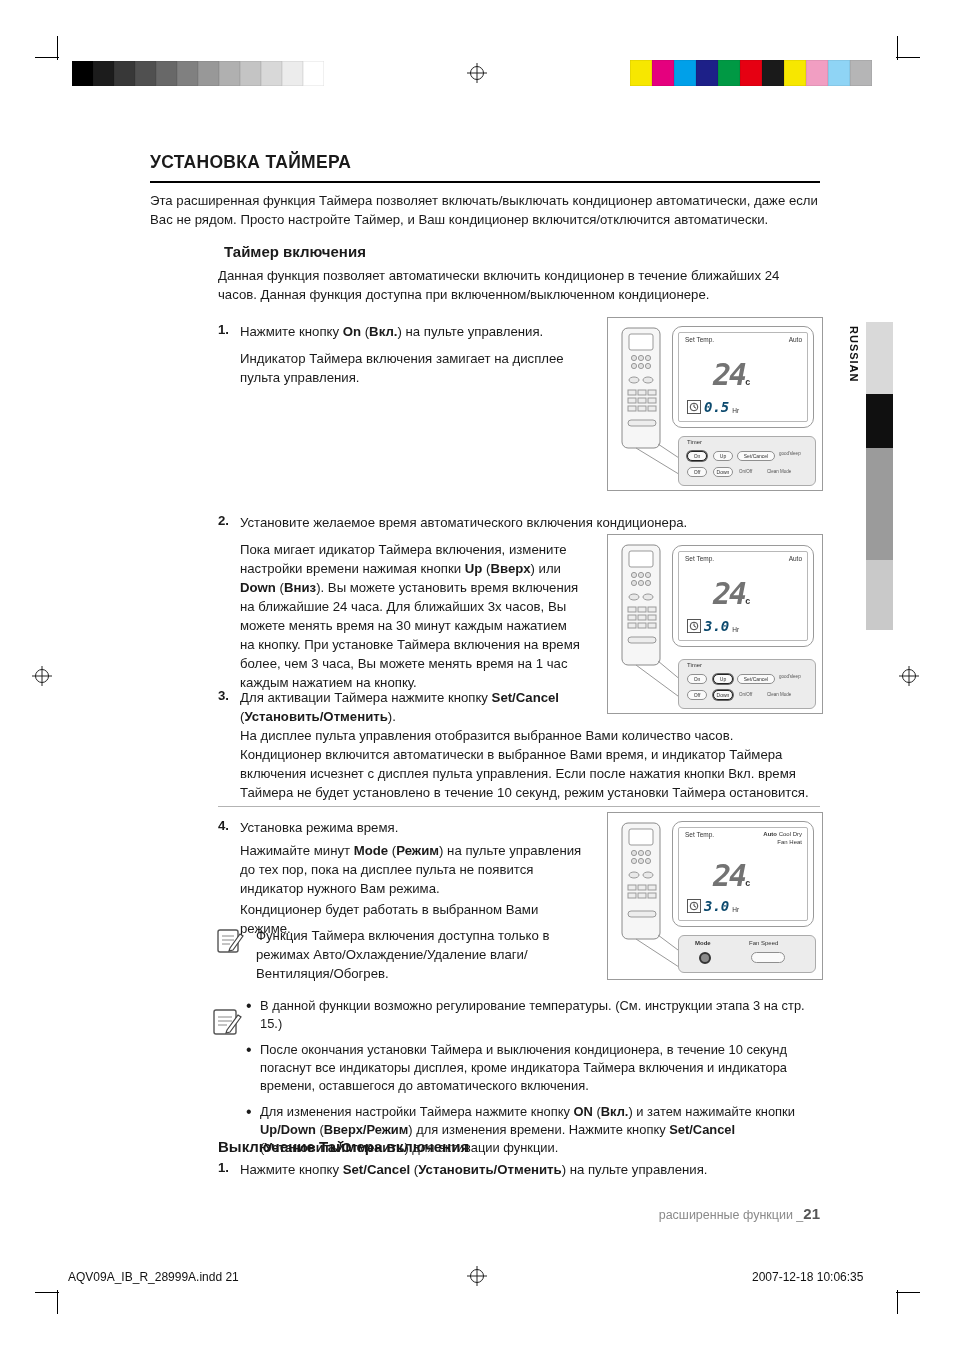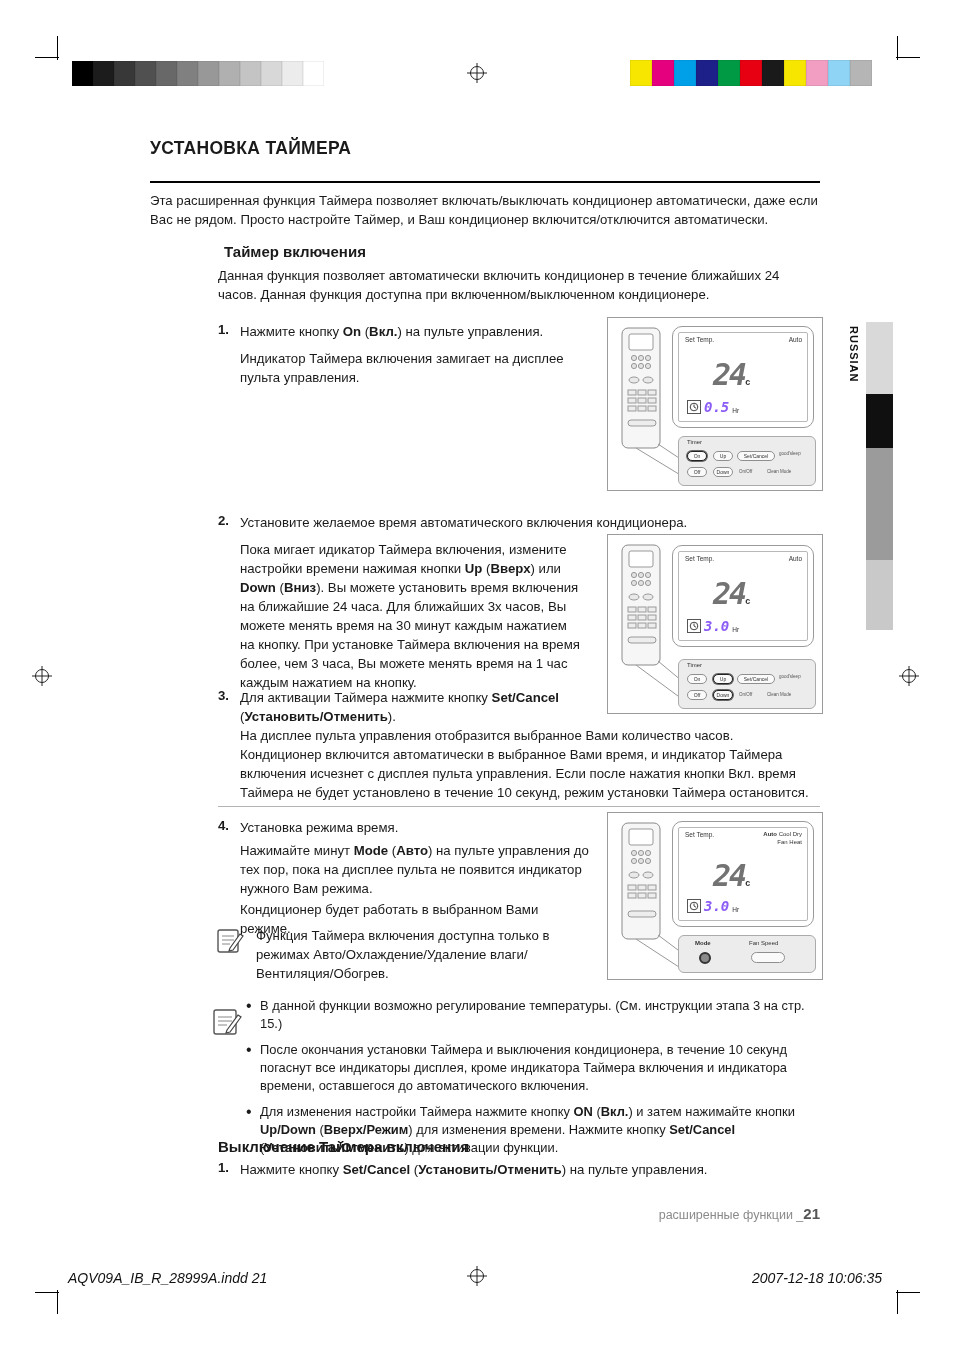--- a/index.html
+++ b/index.html
@@ -30,34 +30,34 @@
   .illus-box{position:absolute;border:1px solid #9b9b9b;background:#fff;}
   .display-unit{position:absolute;background:#fff;border:1.5px solid #9a9a9a;border-radius:10px;padding:5px;box-sizing:border-box;}
   .lcd{border:1px solid #b8b8b8;border-radius:2px;height:100%;position:relative;box-sizing:border-box;}
   .lcd-row1{position:absolute;top:3px;left:6px;right:5px;display:flex;justify-content:space-between;font-size:6.5px;color:#333;}
   .modes{text-align:right;font-size:6px;line-height:1.25;color:#333;}
   .temp-wrap{position:absolute;}
   .temp-digits{font-family:"DejaVu Sans Mono",monospace;font-size:30px;font-weight:bold;font-style:italic;color:#737373;letter-spacing:-2px;}
   .temp-unit{font-size:9px;font-weight:bold;color:#333;}
   .hour-row{position:absolute;bottom:6px;left:8px;display:flex;align-items:center;gap:3px;}
   .clock-box{width:12px;height:12px;border:1px solid #555;display:flex;align-items:center;justify-content:center;flex:none;}
-  .hour-digits{font-family:"DejaVu Sans Mono",monospace;font-size:14px;font-weight:bold;font-style:italic;color:#8b5cf6;}
+  .hour-digits{font-family:"DejaVu Sans Mono",monospace;font-size:14px;font-weight:bold;font-style:italic;color:#0c4a6e;}
   .hr-label{font-size:6.5px;color:#333;align-self:flex-end;padding-bottom:1px;}
   .panel{position:absolute;background:#ececec;border:1px solid #ababab;border-radius:6px;}
   .tp-label{position:absolute;font-size:6px;color:#333;}
   .tp-btn{position:absolute;height:10px;border:1px solid #8f8f8f;border-radius:6px;background:#fafafa;
           font-size:5px;display:flex;align-items:center;justify-content:center;color:#333;box-sizing:border-box;}
   .tp-btn.hl{border:1.5px solid #222;box-shadow:0 0 0 1px #666;}
   .tiny{position:absolute;font-size:4.5px;color:#555;line-height:1.15;}
   .mode-circle{position:absolute;width:12px;height:12px;border-radius:50%;background:#8a8a8a;border:2px solid #333;box-sizing:border-box;}
   .note-icon{position:absolute;}
   .footer{position:absolute;text-align:right;}
   .footer .flabel{font-size:12.5px;color:#8a8a8a;}
   .footer .fpage{font-size:15px;font-weight:bold;color:#555;}
-  .print-text{font-size:14px;color:#111;font-style:italic;}
+  .print-text{font-size:12px;color:#111;}
 </style>
 </head>
 <body>
 
 <div class="page">
 
   <div class="mark" style="left:57px;top:36px;width:1px;height:24px"></div>
   <div class="mark" style="left:35px;top:57px;width:24px;height:1px"></div>
   <div class="mark" style="left:897px;top:36px;width:1px;height:24px"></div>
   <div class="mark" style="left:896px;top:57px;width:24px;height:1px"></div>
@@ -114,21 +114,21 @@
     <line x1="0" y1="10" x2="20" y2="10" stroke="#222" stroke-width="1"></line>
     <line x1="10" y1="0" x2="10" y2="20" stroke="#222" stroke-width="1"></line>
   </svg>
 
   <div class="abs tab-text" style="left:848px;top:326px;height:76px">RUSSIAN</div>
   <div class="abs" style="left:866px;top:322px;width:27px;height:72px;background:#d9d9d9"></div>
   <div class="abs" style="left:866px;top:394px;width:27px;height:54px;background:#101010"></div>
   <div class="abs" style="left:866px;top:448px;width:27px;height:112px;background:#9b9b9b"></div>
   <div class="abs" style="left:866px;top:560px;width:27px;height:70px;background:#c9c9c9"></div>
 
-  <div class="abs page-title" style="left:150px;top:138px">УСТАНОВКА ТАЙМЕРА</div>
+  <div class="abs page-title" style="left:150px;top:152px">УСТАНОВКА ТАЙМЕРА</div>
   <div class="abs rule" style="left:150px;top:181px;width:670px"></div>
   <div class="abs body-text" style="left:150px;top:191px;width:674px">Эта расширенная функция Таймера позволяет включать/выключать кондиционер автоматически, даже если Вас не рядом. Просто настройте Таймер, и Ваш кондиционер включится/отключится автоматически.</div>
 
   <div class="abs sec-heading" style="left:224px;top:243px">Таймер включения</div>
   <div class="abs body-text" style="left:218px;top:266px;width:585px">Данная функция позволяет автоматически включить кондиционер в течение ближайших 24 часов. Данная функция доступна при включенном/выключенном кондиционере.</div>
 
   <div class="abs step" style="left:218px;top:322px;width:380px">
     <span class="num">1.</span>
     <span class="body-text"><span>Нажмите кнопку </span><b>On</b><span> (</span><b>Вкл.</b><span>) на пульте управления.</span></span>
   </div>
@@ -263,21 +263,21 @@
     <span class="body-text"><span>Для активации Таймера нажмите кнопку </span><b>Set/Cancel</b><span> (</span><b>Установить/Отменить</b><span>).</span></span>
   </div>
   <div class="abs body-text" style="left:240px;top:726px;width:578px">На дисплее пульта управления отобразится выбранное Вами количество часов. Кондиционер включится автоматически в выбранное Вами время, и индикатор Таймера включения исчезнет с дисплея пульта управления. Если после нажатия кнопки Вкл. время Таймера не будет установлено в течение 10 секунд, режим установки Таймера остановится.</div>
 
   <div class="abs divider" style="left:218px;top:806px;width:602px"></div>
 
   <div class="abs step" style="left:218px;top:818px;width:380px">
     <span class="num">4.</span>
     <span class="body-text">Установка режима время.</span>
   </div>
-  <div class="abs body-text" style="left:240px;top:841px;width:350px"><span>Нажимайте минут </span><b>Mode</b><span> (</span><b>Авто</b><span>) на пульте управления до тех пор, пока на дисплее пульта не появится индикатор нужного Вам режима.</span></div>
+  <div class="abs body-text" style="left:240px;top:841px;width:350px"><span>Нажимайте минут </span><b>Mode</b><span> (</span><b>Режим</b><span>) на пульте управления до тех пор, пока на дисплее пульта не появится индикатор нужного Вам режима.</span></div>
   <div class="abs body-text" style="left:240px;top:900px;width:350px">Кондиционер будет работать в выбранном Вами режиме.</div>
 
   <svg class="abs note-icon" style="left:216px;top:926px" width="28" height="28">
     <rect x="2" y="4" width="20" height="22" rx="2" fill="#fff" stroke="#555" stroke-width="1.4"></rect>
     <line x1="6" y1="10" x2="18" y2="10" stroke="#888"></line>
     <line x1="6" y1="14" x2="18" y2="14" stroke="#888"></line>
     <line x1="6" y1="18" x2="14" y2="18" stroke="#888"></line>
     <path d="M14 22 L24 8 L27 10 L17 24 L13 25 Z" fill="#fff" stroke="#444" stroke-width="1.2"></path>
   </svg>
   <div class="abs body-text" style="left:256px;top:926px;width:296px">Функция Таймера включения доступна только в режимах Авто/Охлаждение/Удаление влаги/ Вентиляция/Обогрев.</div>

